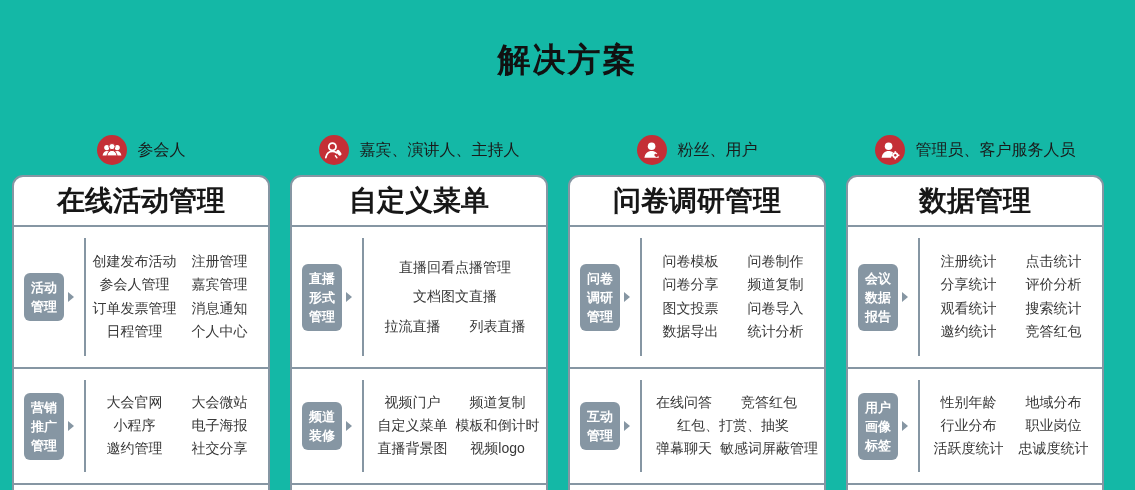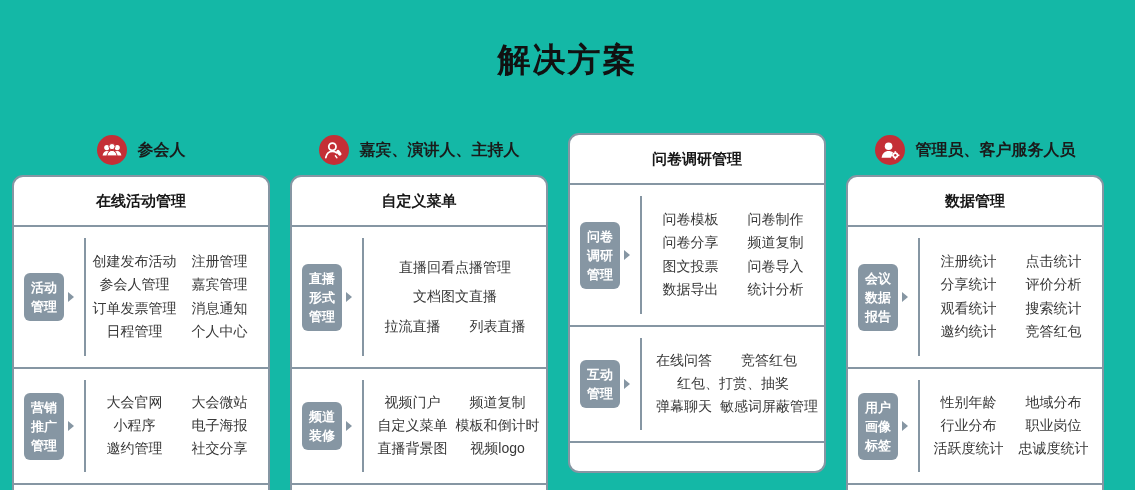--- a/index.html
+++ b/index.html
@@ -18,26 +18,26 @@
   }
   .columns{
     display:flex;gap:20px;padding-left:12px;margin-top:50px;align-items:flex-start;
   }
   .column{width:258px;flex:0 0 258px;}
   .audience{
     height:34px;display:flex;align-items:center;justify-content:center;gap:11px;margin-bottom:8px;
   }
   .circle-icon{width:30px;height:30px;flex:0 0 30px;display:block;}
   .circle-icon svg{display:block;width:30px;height:30px;}
-  .audience-label{font-size:16px;font-weight:bold;color:#1a1a1a;white-space:nowrap;}
+  .audience-label{font-size:16px;font-weight:normal;color:#1a1a1a;white-space:nowrap;}
   .box{
     border:2px solid var(--slate);border-radius:11px;height:340px;overflow:hidden;background:#fff;
   }
   .box-title{
-    height:50px;line-height:48px;text-align:center;font-size:15px;font-weight:bold;
+    height:50px;line-height:48px;text-align:center;font-size:28px;font-weight:bold;
     color:#171717;border-bottom:2px solid var(--slate);
   }
   .section{display:flex;align-items:stretch;height:140px;}
   .section.sec2{height:116px;border-top:2px solid var(--slate);}
   .section.stub{height:34px;border-top:2px solid var(--slate);}
   .tag-area{
     flex:0 0 70px;display:flex;align-items:center;justify-content:center;gap:4px;
   }
   .tag{
     display:inline-block;background:var(--slate);color:#ffffff;font-size:13px;font-weight:bold;
@@ -163,20 +163,31 @@
             <span class="cell">模板和倒计时</span>
             <span class="cell">直播背景图</span>
             <span class="cell">视频logo</span>
           </div>
         </div>
         <div class="section stub"></div>
       </div>
     </section>
 
     <section class="column">
+      <div class="audience">
+        <span class="circle-icon">
+          <svg viewBox="0 0 30 30">
+              <circle cx="15" cy="15" r="15" fill="#c42f36"></circle>
+            <circle cx="14.6" cy="11.3" r="3.8" fill="#fff"></circle>
+            <path d="M7.4 22.8c.6-4.3 3.4-6.7 7.2-6.7s6.6 2.4 7.2 6.7z" fill="#fff"></path>
+            <path d="M19.6 19.2c.8-.9 2.2-.4 2.2.7 0 .9-1.2 1.7-2.2 2.3-1-.6-2.2-1.4-2.2-2.3 0-1.1 1.4-1.6 2.2-.7z" fill="#c42f36"></path>
+          </svg>
+        </span>
+        <span class="audience-label">粉丝、用户</span>
+      </div>
       <div class="box">
         <div class="box-title">问卷调研管理</div>
         <div class="section">
           <div class="tag-area">
             <span class="tag">问卷
 调研
 管理</span>
             <span class="arrow"></span>
           </div>
           <div class="vdivider"></div>

